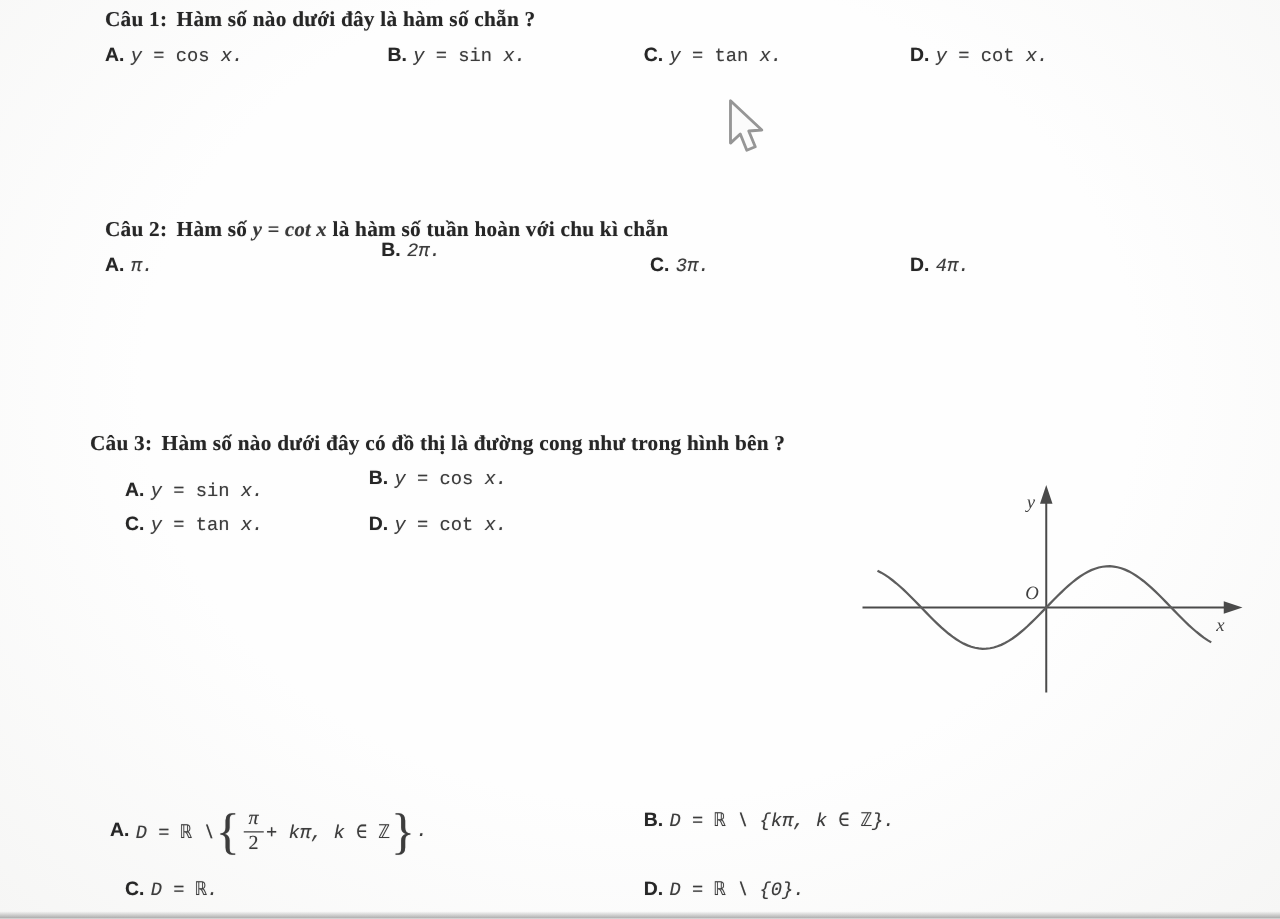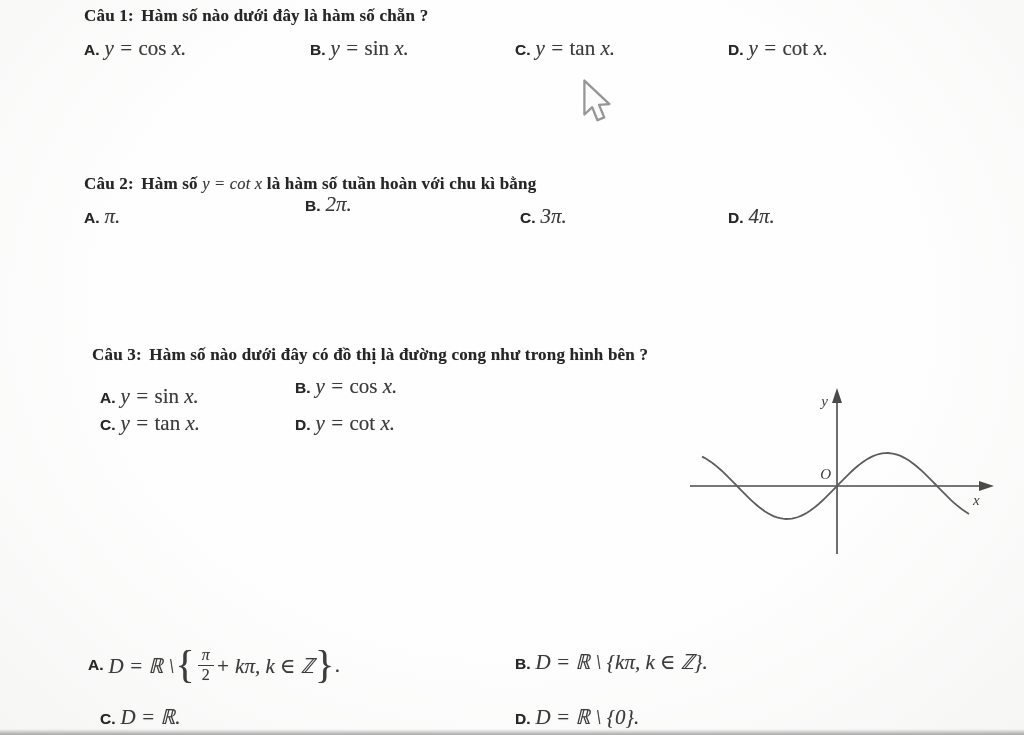--- a/index.html
+++ b/index.html
@@ -8,27 +8,27 @@
     background:radial-gradient(ellipse at 50% 42%, #fefefe 55%, #f6f6f5 100%);
     font-family:"Liberation Serif","DejaVu Serif",serif;
     color:#3a3a3a;
   }
   .page *{text-shadow:0 0 0.7px rgba(95,95,95,0.55);}
   .qheader{
     position:absolute;white-space:nowrap;
     font-weight:bold;font-size:17px;color:#262626;letter-spacing:.2px;
   }
   .qheader .qlabel{margin-right:3px;}
-  .qheader .hmath{font-weight:normal;font-style:italic;font-size:16.5px;color:#3a3a3a;}
+  .qheader .hmath{font-weight:bold;font-style:italic;font-size:16.5px;color:#3a3a3a;}
   .opt{position:absolute;white-space:nowrap;}
   .letter{
     font-family:"Liberation Sans","DejaVu Sans",sans-serif;
     font-weight:bold;font-size:15.5px;color:#262626;margin-right:5px;
   }
-  .math{font-style:italic;font-size:21px;color:#3c3c3c;}
+  .math{font-style:italic;font-size:15px;color:#3c3c3c;font-family:Liberation Mono, monospace;}
   .math .fn{font-style:normal;}
   .optA4{display:flex;align-items:center;}
   .frac{display:inline-block;text-align:center;vertical-align:middle;margin:0 2px;line-height:1.15;}
   .frac .num{display:block;padding:0 4px 1px;border-bottom:1.3px solid #3c3c3c;font-style:italic;font-size:16px;}
   .frac .den{display:block;font-style:normal;font-size:16px;}
   .bigbrace{font-style:normal;font-size:40px;font-weight:400;line-height:0;vertical-align:middle;color:#3c3c3c;padding:0 1px;}
   .graph{position:absolute;left:688px;top:386px;}
   .graph text{font-style:italic;fill:#3f3f3f;text-shadow:none;}
   .cursor{position:absolute;left:581px;top:79px;filter:blur(.4px);}
   .bottom-shade{
@@ -59,36 +59,36 @@
   </div>
 
   <svg class="cursor" width="36" height="48" viewBox="0 0 34 46">
     <path d="M3,1.5 L3,34 L10.5,27 L15.5,39.5 L22,36.8 L17,24.7 L27,24 Z" fill="#fbfbfb" stroke="#969696" stroke-width="2.2" stroke-linejoin="round"></path>
   </svg>
 
   <div class="qheader" style="left:84px;top:174px">
     <span class="qlabel">Câu 2:</span>
     <span>Hàm số</span>
     <span class="hmath">y = <span class="fn">cot</span> x</span>
-    <span>là hàm số tuần hoàn với chu kì bằng</span>
+    <span>là hàm số tuần hoàn với chu kì chẵn</span>
   </div>
   <div class="opt" style="left:84px;top:204px">
     <span class="letter">A.</span><span class="math">π.</span>
   </div>
   <div class="opt" style="left:305px;top:192px">
     <span class="letter">B.</span><span class="math">2π.</span>
   </div>
   <div class="opt" style="left:520px;top:204px">
     <span class="letter">C.</span><span class="math">3π.</span>
   </div>
   <div class="opt" style="left:728px;top:204px">
     <span class="letter">D.</span><span class="math">4π.</span>
   </div>
 
-  <div class="qheader" style="left:92px;top:345px">
+  <div class="qheader" style="left:72px;top:345px">
     <span class="qlabel">Câu 3:</span>
     <span>Hàm số nào dưới đây có đồ thị là đường cong như trong hình bên ?</span>
   </div>
   <div class="opt" style="left:100px;top:384px">
     <span class="letter">A.</span><span class="math">y = <span class="fn">sin</span> x.</span>
   </div>
   <div class="opt" style="left:295px;top:374px">
     <span class="letter">B.</span><span class="math">y = <span class="fn">cos</span> x.</span>
   </div>
   <div class="opt" style="left:100px;top:411px">

